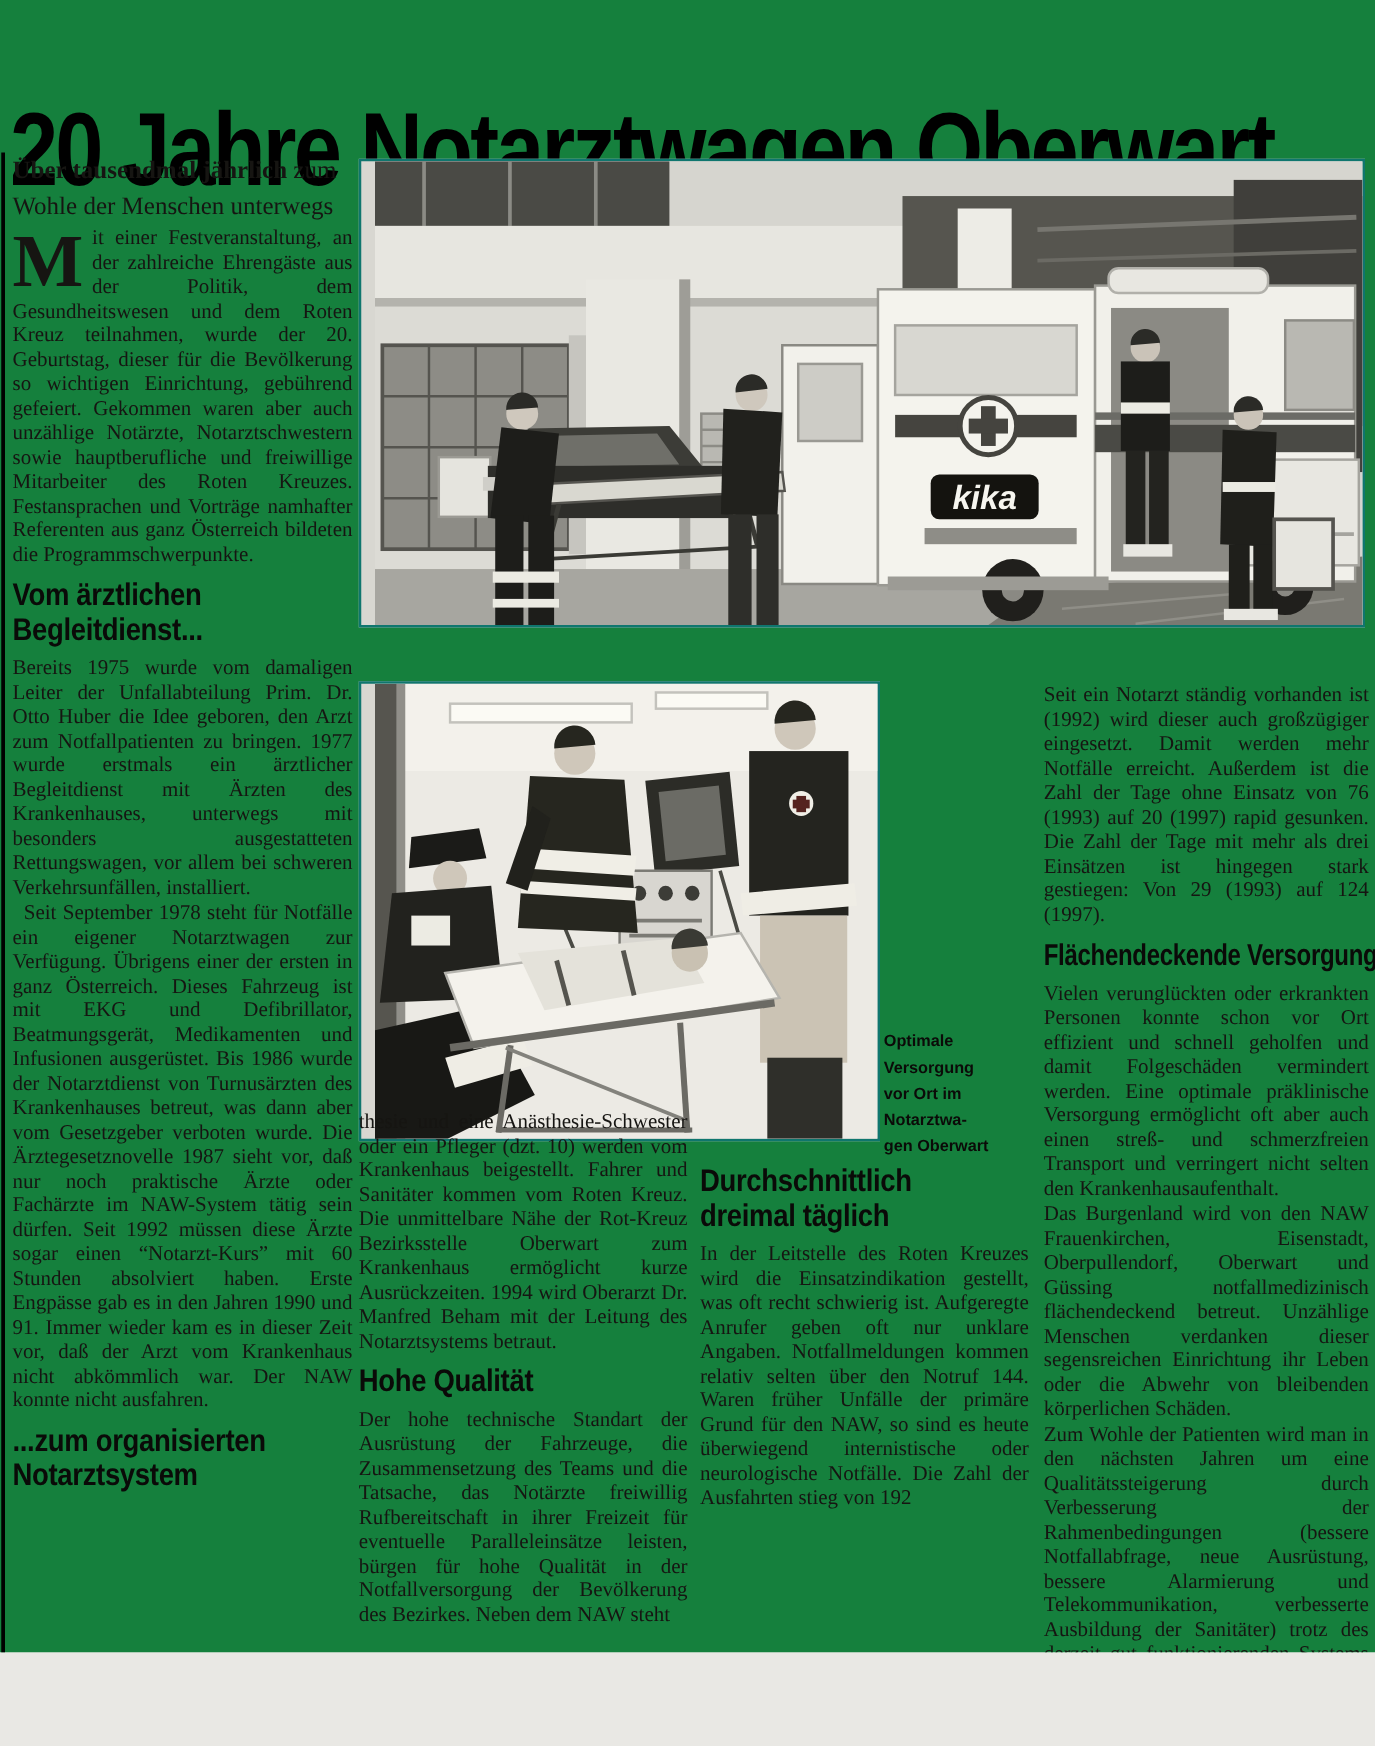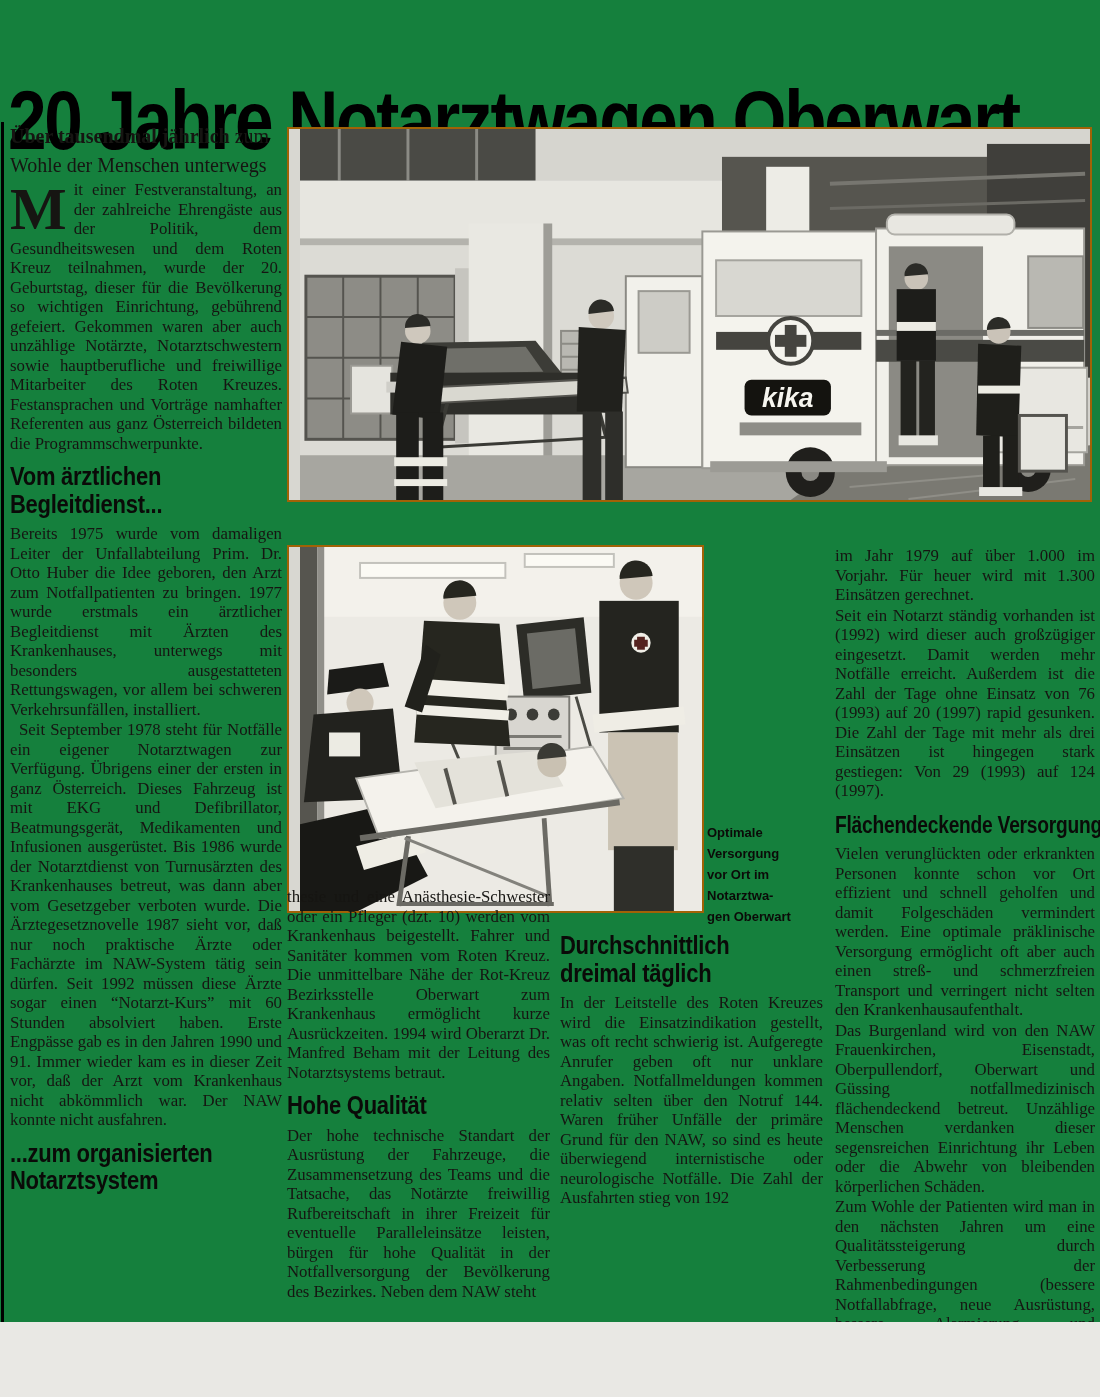--- a/index.html
+++ b/index.html
@@ -35,21 +35,21 @@
     padding:4px 7px 0 0; font-family:"Liberation Serif", serif;
   }
   .h-col {
     font-family:"Liberation Sans", sans-serif; font-weight:bold;
     font-size:25px; line-height:27.5px; letter-spacing:-0.3px;
     white-space:pre-line; margin:10px 0 6px 0; color:#0a0a08;
     transform:scaleX(0.88); transform-origin:left top;
   }
   .h-wide { white-space:nowrap; transform:scaleX(0.80); font-size:24px; }
   
-  .photo { position:absolute; border:2px solid #a16207; background:#d8d7d1; box-sizing:border-box;padding-left:11px; }
+  .photo { position:absolute; border:2px solid #0f766e; background:#d8d7d1; box-sizing:border-box;padding-left:11px; }
   .photo-1 { left:287px; top:127px; width:805px; height:375px; }
   .photo-2 { left:287px; top:545px; width:417px; height:368px; }
   .photo svg { display:block; width:100%; height:100%; }
   .caption-1 {
     position:absolute; left:289px; top:507px; width:800px;
     font-family:"Liberation Sans", sans-serif; font-weight:bold;
     font-size:17px; letter-spacing:-0.2px; color:#0b0a08;
   }
   .caption-2 {
     position:absolute; left:707px; top:822px; width:120px;
@@ -260,21 +260,20 @@
     <p>Der hohe technische Standart der Ausrüstung der Fahrzeuge, die Zusammensetzung des Teams und die Tatsache, das Notärzte freiwillig Rufbereitschaft in ihrer Freizeit für eventuelle Paralleleinsätze leisten, bürgen für hohe Qualität in der Notfallversorgung der Bevölkerung des Bezirkes. Neben dem NAW steht</p>
   </section>
 
   <section class="col col-3">
     <h2 class="h-col">Durchschnittlich
 dreimal täglich</h2>
     <p>In der Leitstelle des Roten Kreuzes wird die Einsatzindikation gestellt, was oft recht schwierig ist. Aufgeregte Anrufer geben oft nur unklare Angaben. Notfallmeldungen kommen relativ selten über den Notruf 144. Waren früher Unfälle der primäre Grund für den NAW, so sind es heute überwiegend internistische oder neurologische Notfälle. Die Zahl der Ausfahrten stieg von 192</p>
   </section>
 
   <section class="col col-4">
-    <p>im Jahr 1979 auf über 1.000 im Vorjahr. Für heuer wird mit 1.300 Einsätzen gerechnet.</p>
     <p>Seit ein Notarzt ständig vorhanden ist (1992) wird dieser auch großzügiger eingesetzt. Damit werden mehr Notfälle erreicht. Außerdem ist die Zahl der Tage ohne Einsatz von 76 (1993) auf 20 (1997) rapid gesunken. Die Zahl der Tage mit mehr als drei Einsätzen ist hingegen stark gestiegen: Von 29 (1993) auf 124 (1997).</p>
     <h2 class="h-col h-wide">Flächendeckende Versorgung</h2>
     <p>Vielen verunglückten oder erkrankten Personen konnte schon vor Ort effizient und schnell geholfen und damit Folgeschäden vermindert werden. Eine optimale präklinische Versorgung ermöglicht oft aber auch einen streß- und schmerzfreien Transport und verringert nicht selten den Krankenhausaufenthalt.</p>
     <p>Das Burgenland wird von den NAW Frauenkirchen, Eisenstadt, Oberpullendorf, Oberwart und Güssing notfallmedizinisch flächendeckend betreut. Unzählige Menschen verdanken dieser segensreichen Einrichtung ihr Leben oder die Abwehr von bleibenden körperlichen Schäden.</p>
     <p>Zum Wohle der Patienten wird man in den nächsten Jahren um eine Qualitätssteigerung durch Verbesserung der Rahmenbedingungen (bessere Notfallabfrage, neue Ausrüstung, bessere Alarmierung und Telekommunikation, verbesserte Ausbildung der Sanitäter) trotz des derzeit gut funktionierenden Systems aber nicht herumkommen.</p>
   </section>
 
 </div>
 
 </body></html>

